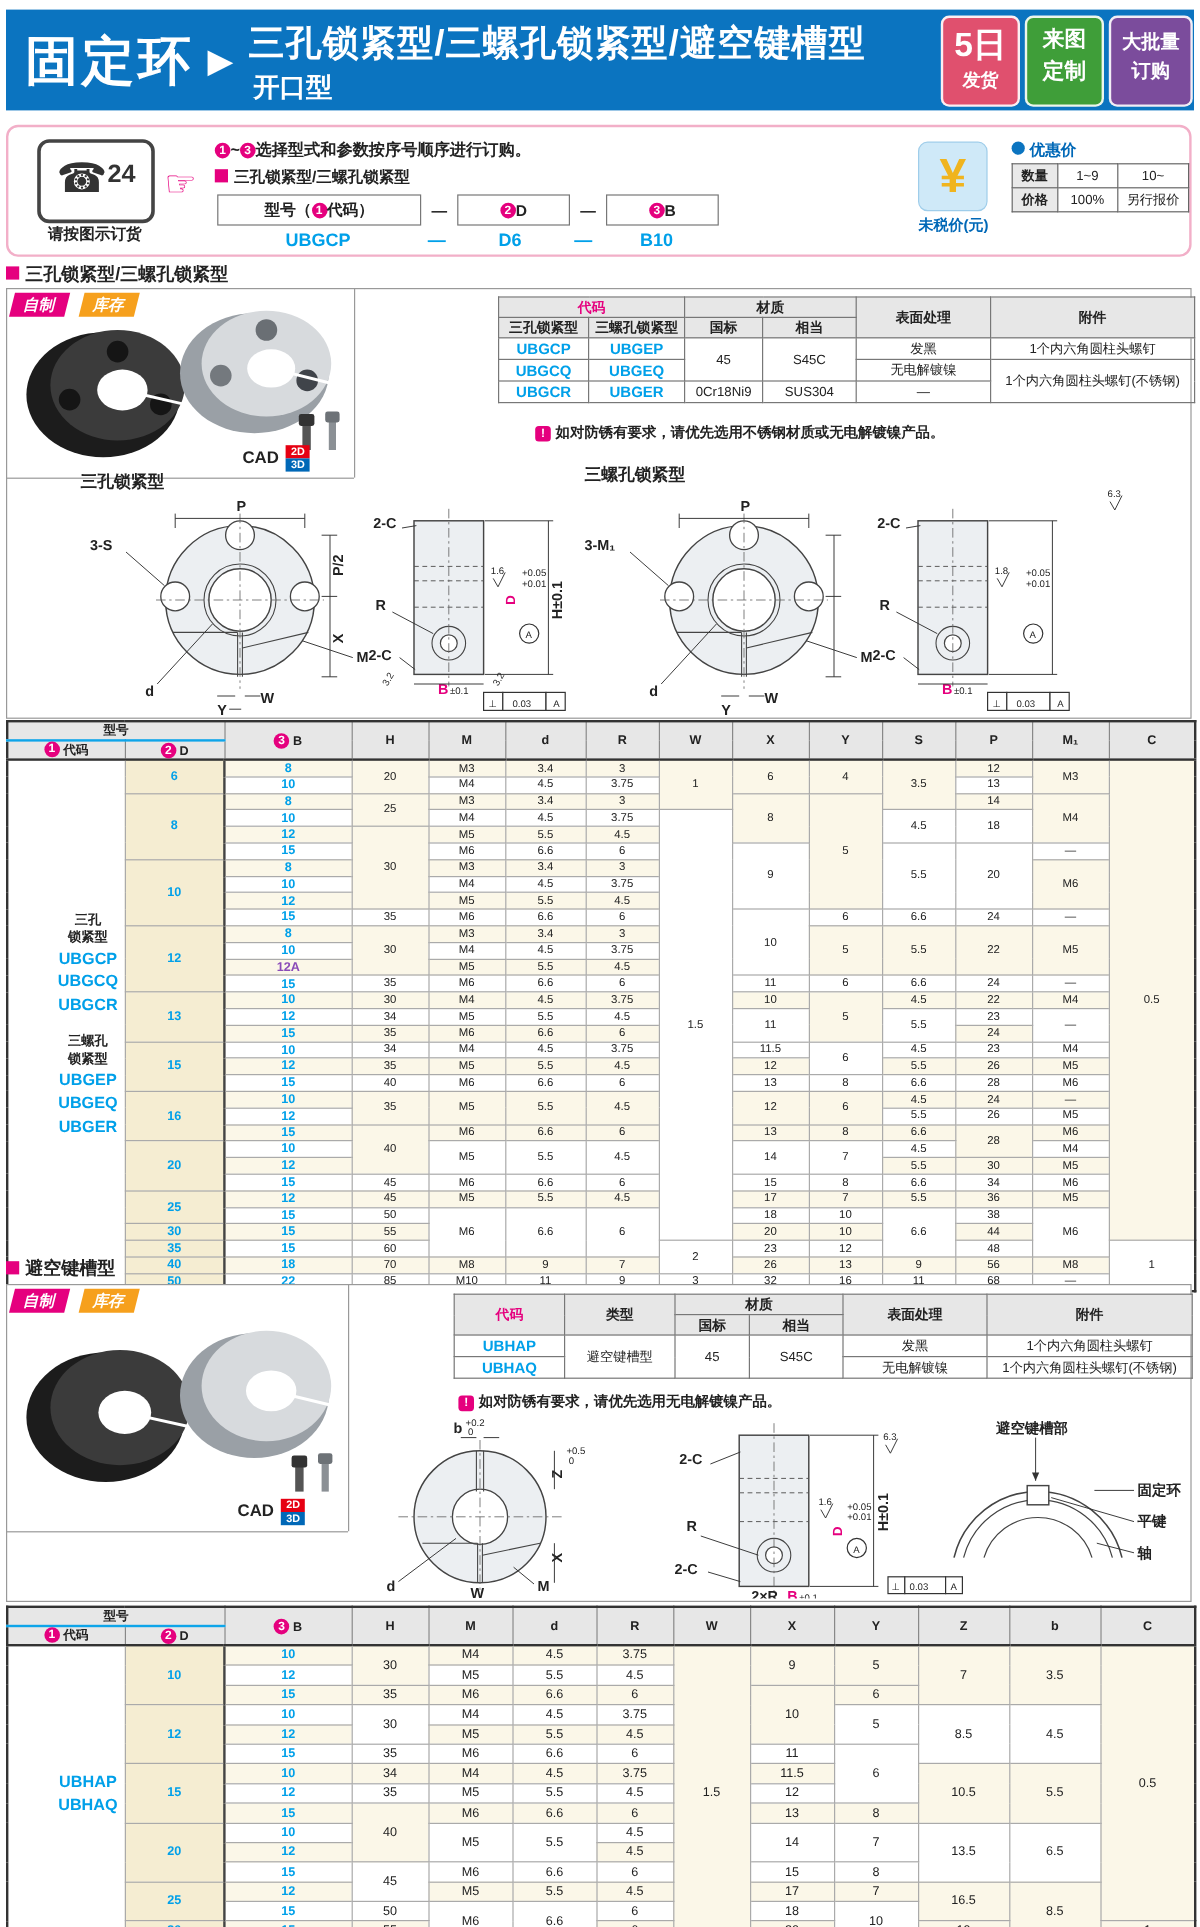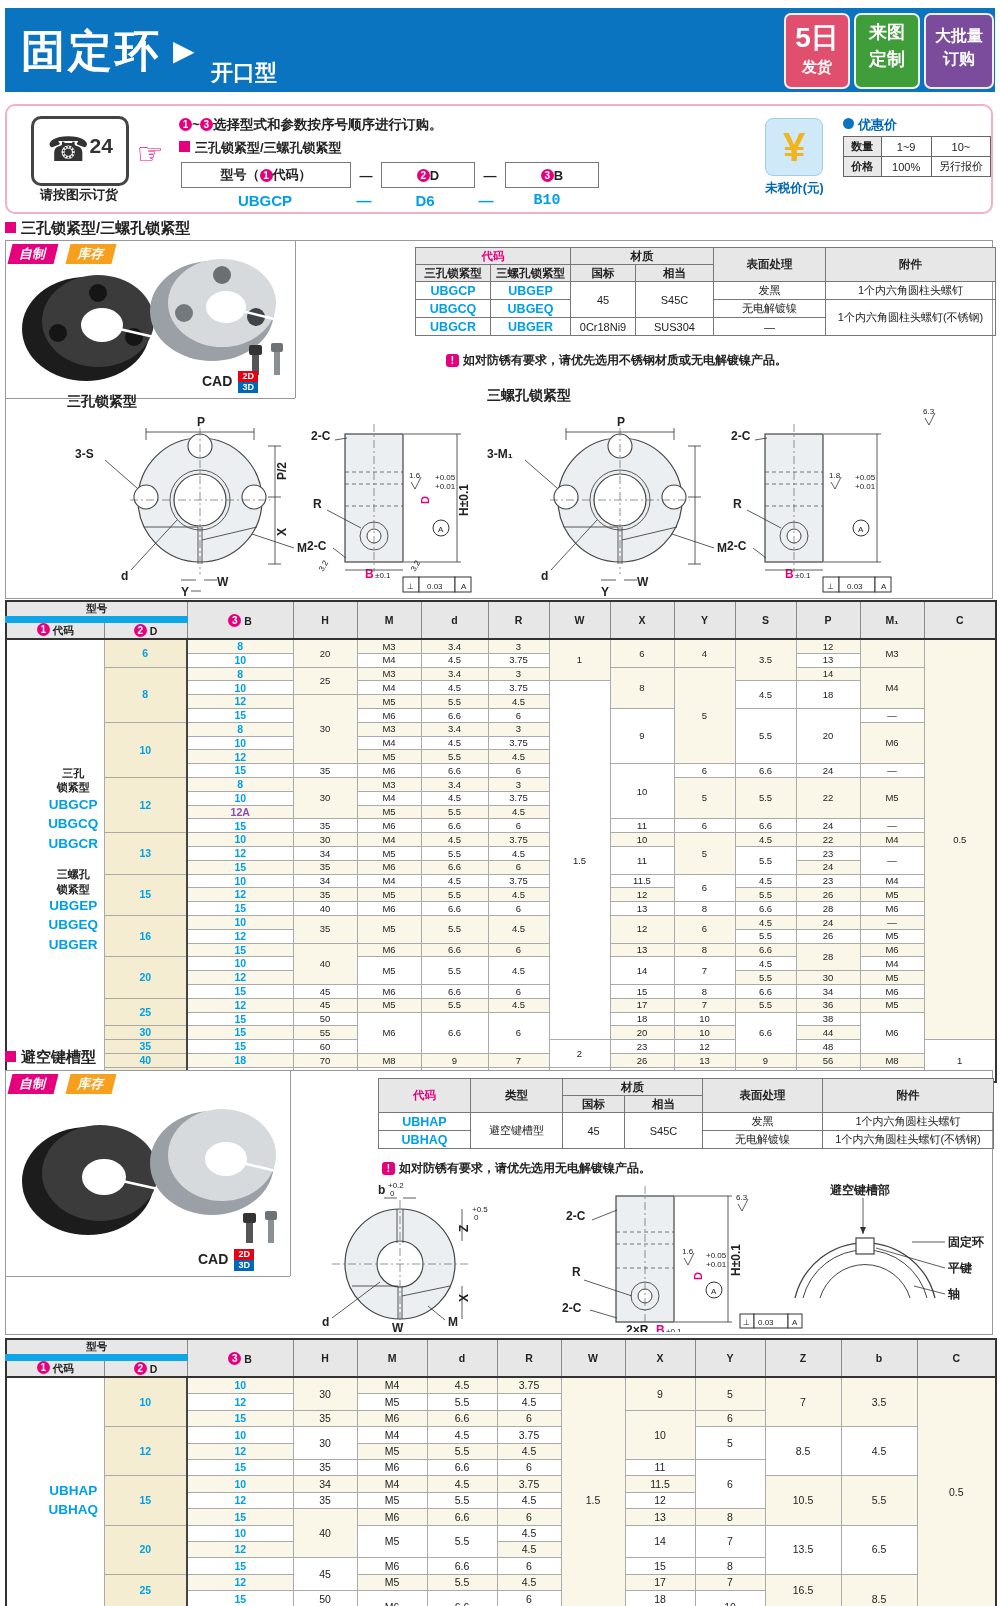--- a/index.html
+++ b/index.html
@@ -33,21 +33,21 @@
         font-size:10px;line-height:13px;text-align:center;font-weight:bold;vertical-align:1px;}
   .steps{left:172px;top:10px;font-size:13.5px;font-weight:bold;}
   .fam{left:172px;top:33px;font-size:13px;font-weight:bold;}
   .sq{display:inline-block;width:11px;height:11px;background:#e5007e;margin-right:5px;}
   .boxrow{left:174px;top:56px;display:flex;align-items:center;font-size:13px;font-weight:bold;}
   .obox{height:24px;border:1.5px solid #777;display:flex;align-items:center;justify-content:center;background:#fff;}
   .ob1{width:168px;}.ob2{width:92px;}.ob3{width:92px;}
   .odash{width:30px;text-align:center;font-weight:bold;}
   .exrow{left:174px;top:86px;display:flex;font-size:15px;font-weight:bold;color:#00a0e9;}
   .exrow span{text-align:center;}
-  .ex1{width:168px;}.exd{width:30px;}.ex2{width:92px;}.ex3{width:92px;font-family:Liberation Mono, monospace;}
+  .ex1{width:168px;}.exd{width:30px;}.ex2{width:92px;}.ex3{width:92px;}
   .yenbox{left:758px;top:12px;width:56px;height:56px;background:#cfe9f8;border:1px solid #9fcdea;border-radius:8px;
           text-align:center;font-size:40px;font-weight:bold;color:#f0b41e;line-height:56px;}
   .taxn{left:740px;top:74px;width:95px;text-align:center;color:#0068b7;font-weight:bold;font-size:12.5px;}
   .deal{left:836px;top:10px;color:#0068b7;font-weight:bold;font-size:13px;}
   .dot{display:inline-block;width:11px;height:11px;border-radius:50%;background:#0b74c0;margin-right:4px;}
   .ptab{left:836px;top:30px;border-collapse:collapse;font-size:11px;}
   .ptab td{border:1px solid #666;text-align:center;height:19px;padding:0 2px;margin-left:17px;}
   .ptab .pl{background:#e9e9e9;font-weight:bold;width:36px;}
   .ptab .p1{width:48px;}.ptab .p2{width:60px;}
   
@@ -72,21 +72,21 @@
   .mat td.code{color:#00a0e9;font-weight:bold;font-size:12.5px;}
   .mat .pkh{color:#e5007e;}
   .note{font-size:12px;font-weight:bold;}
   .bang{display:inline-block;width:13px;height:13px;background:#e5007e;color:#fff;border-radius:3px;
         font-size:10px;line-height:13px;text-align:center;margin-right:4px;}
   
   .dim{border-collapse:collapse;table-layout:fixed;width:988px;border:2px solid #333;}
   .dim th{background:#e7e7e7;border:1px solid #888;font-size:10.5px;height:14px;padding:0;}
   .dim th.mh{border-bottom:1px solid #888;}
   .dim thead th{border-bottom:2px solid #333;}
-  .dim thead tr:first-child th.mh{border-bottom:7px solid #0ea5e9;}
+  .dim thead tr:first-child th.mh{border-bottom:2px solid #0ea5e9;}
   .dim td{border:1px solid #aaa;text-align:center;padding:0;font-size:9.5px;line-height:1;color:#222;}
   .t1 td{height:12.8px;}
   .t2 td{height:15.4px;font-size:10.5px;}
   .dim tbody tr:nth-child(odd) td{background:#fbf7e8;}
   .dim td.d{background:#f5edd2 !important;color:#00a0e9;font-weight:bold;font-size:10.5px;}
   .dim td.b,.dim td.bp{color:#00a0e9;font-weight:bold;font-size:10.5px;border-left:2px solid #444;}
   .dim td.bp{color:#8a4bb8;}
   .dim td.grp{background:#fff !important;vertical-align:middle;border-right:1px solid #aaa;}
   .grp div{margin-left:36px;}
   .grp .g{font-size:11px;font-weight:bold;color:#222;line-height:1.3;}
@@ -104,20 +104,21 @@
   .cl{stroke:#666;stroke-width:0.7;stroke-dasharray:8 3 2 3;fill:none;}
   .dash{stroke:#555;stroke-width:0.8;stroke-dasharray:4 3;fill:none;}
   .frame{fill:#fff;stroke:#333;stroke-width:1;}
 </style>
 </head>
 <body>
 
 <div class="abs hd">
   <span class="abs hd-prod">固定环</span>
   <span class="abs hd-arrow">▶</span>
+  <div class="abs hd-types">三孔锁紧型/三螺孔锁紧型/避空键槽型</div>
   <div class="abs hd-sub">开口型</div>
   <div class="abs badge b1">
     <div class="bl1">5日</div>
     <div class="bl2">发货</div>
   </div>
   <div class="abs badge b2">
     <div class="bl1">来图</div>
     <div class="bl2">定制</div>
   </div>
   <div class="abs badge b3">

